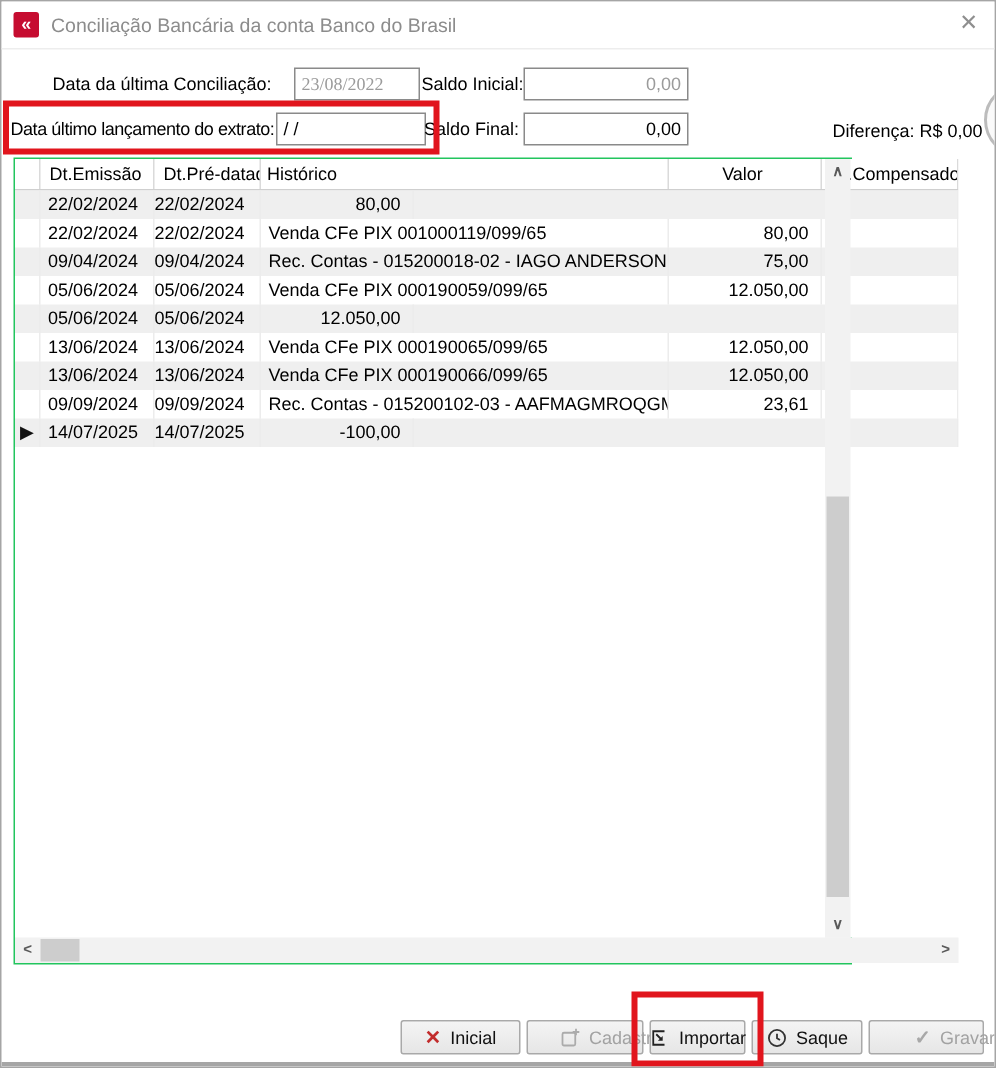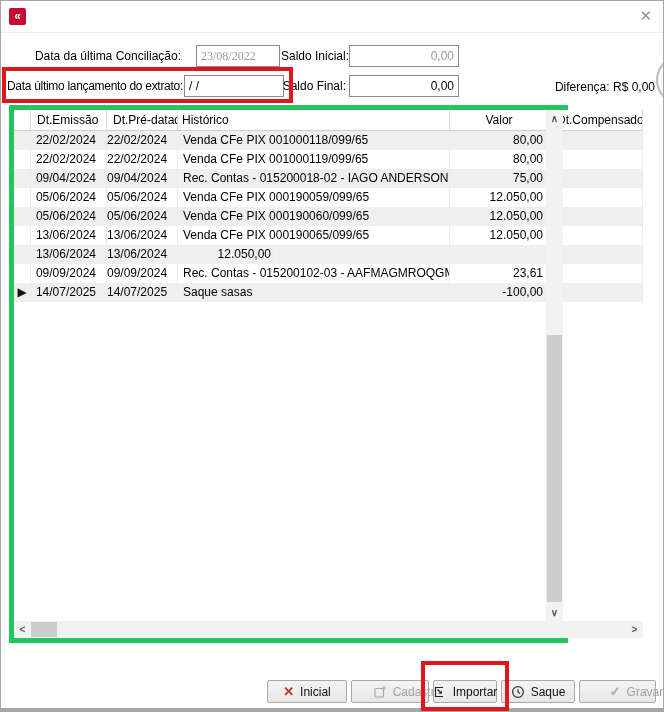--- a/index.html
+++ b/index.html
@@ -19,21 +19,21 @@
   .field{position:absolute;border:1px solid #8a8a8a;background:#fff;box-sizing:border-box;
          height:22px;line-height:20px;padding:0 4px;font-size:12px;}
   .gray{color:#9b9b9b;}
   .ralign{text-align:right;}
   .red-box{position:absolute;border:4px solid #e1151d;box-sizing:border-box;pointer-events:none;z-index:6;}
   .diff{position:absolute;right:8px;top:79px;font-size:12px;}
   .clipped-circle{position:absolute;left:655px;top:54px;width:46px;height:46px;border-radius:50%;
                   border:2px solid #bcbcbc;background:#fafafa;}
 
   
-  .table-panel{position:absolute;left:8px;top:104px;width:559px;height:538px;border:5px solid #22c55e;
+  .table-panel{position:absolute;left:8px;top:104px;width:559px;height:538px;border:1px solid #22c55e;
                background:#fff;box-sizing:border-box;}
   .grid{position:absolute;left:0;top:0;width:629px;bottom:17px;overflow:hidden;background:#fff;}
   .thead{display:flex;height:20px;line-height:20px;border-bottom:1px solid #cfcfcf;background:#fff;}
   .thead .cell{border-right:1px solid #dadada;font-size:12px;padding-left:4px;box-sizing:border-box;overflow:hidden;white-space:nowrap;}
   .trow{display:flex;height:19px;line-height:19px;}
   .trow.odd{background:#efefef;}
   .trow.even{background:#fff;}
   .trow .cell{border-right:1px solid #ececec;font-size:12px;box-sizing:border-box;overflow:hidden;white-space:nowrap;}
   .c-gutter{width:17px;text-align:center;font-size:8px;line-height:19px;color:#111;}
   .c-em{width:76px;}
@@ -68,20 +68,21 @@
   .check-gray{color:#a8a8a8;font-weight:bold;font-size:13px;}
   .icon-svg{display:block;}
 </style>
 </head>
 <body>
 
 <div class="dialog">
 
   <div class="titlebar">
     <div class="app-icon">«</div>
+    <div class="title">Conciliação Bancária da conta Banco do Brasil</div>
     <div class="close">✕</div>
   </div>
 
   <div class="lbl" style="left:8px;top:48px;width:172px;text-align:right;">Data da última Conciliação:</div>
   <div class="field gray" style="left:195px;top:44px;width:84px;font-family:Liberation Serif, serif;">23/08/2022</div>
 
   <div class="lbl" style="left:280px;top:48px;width:65px;text-align:right;">Saldo Inicial:</div>
   <div class="field gray ralign" style="left:348px;top:44px;width:110px;">0,00</div>
 
   <div class="red-box" style="left:1px;top:66px;width:291px;height:36px;"></div>
@@ -102,21 +103,20 @@
         <div class="cell c-pre">Dt.Pré-datado</div>
         <div class="cell c-hist">Histórico</div>
         <div class="cell c-val" style="text-align:center;padding-left:5px;">Valor</div>
         <div class="cell c-comp" style="padding-left:5px;">Dt.Compensado</div>
       </div>
       <div>
           <div class="trow odd">
             <div class="cell c-gutter"></div>
             <div class="cell c-em">22/02/2024</div>
             <div class="cell c-pre">22/02/2024</div>
-            <div class="cell c-hist">Venda CFe PIX 001000118/099/65</div>
             <div class="cell c-val">80,00</div>
             <div class="cell c-comp"></div>
           </div>
           <div class="trow even">
             <div class="cell c-gutter"></div>
             <div class="cell c-em">22/02/2024</div>
             <div class="cell c-pre">22/02/2024</div>
             <div class="cell c-hist">Venda CFe PIX 001000119/099/65</div>
             <div class="cell c-val">80,00</div>
             <div class="cell c-comp"></div>
@@ -134,52 +134,51 @@
             <div class="cell c-em">05/06/2024</div>
             <div class="cell c-pre">05/06/2024</div>
             <div class="cell c-hist">Venda CFe PIX 000190059/099/65</div>
             <div class="cell c-val">12.050,00</div>
             <div class="cell c-comp"></div>
           </div>
           <div class="trow odd">
             <div class="cell c-gutter"></div>
             <div class="cell c-em">05/06/2024</div>
             <div class="cell c-pre">05/06/2024</div>
-            <div class="cell c-hist">Venda CFe PIX 000190060/099/65</div>
             <div class="cell c-val">12.050,00</div>
             <div class="cell c-comp"></div>
           </div>
           <div class="trow even">
             <div class="cell c-gutter"></div>
             <div class="cell c-em">13/06/2024</div>
             <div class="cell c-pre">13/06/2024</div>
             <div class="cell c-hist">Venda CFe PIX 000190065/099/65</div>
             <div class="cell c-val">12.050,00</div>
             <div class="cell c-comp"></div>
           </div>
           <div class="trow odd">
             <div class="cell c-gutter"></div>
             <div class="cell c-em">13/06/2024</div>
             <div class="cell c-pre">13/06/2024</div>
+            <div class="cell c-hist">Venda CFe PIX 000190066/099/65</div>
             <div class="cell c-val">12.050,00</div>
             <div class="cell c-comp"></div>
           </div>
           <div class="trow even">
             <div class="cell c-gutter"></div>
             <div class="cell c-em">09/09/2024</div>
             <div class="cell c-pre">09/09/2024</div>
             <div class="cell c-hist">Rec. Contas - 015200102-03 - AAFMAGMROQGMROWQG</div>
             <div class="cell c-val">23,61</div>
             <div class="cell c-comp"></div>
           </div>
           <div class="trow odd">
             <div class="cell c-gutter">▶</div>
             <div class="cell c-em">14/07/2025</div>
             <div class="cell c-pre">14/07/2025</div>
-            <div class="cell c-hist">Saque sasas</div>
             <div class="cell c-val">-100,00</div>
             <div class="cell c-comp"></div>
           </div>
         </div>
     </div>
 
     <div class="vscroll">
       <div class="sb-arrow v-up">∧</div>
       <div class="v-thumb"></div>
       <div class="sb-arrow v-down">∨</div>

